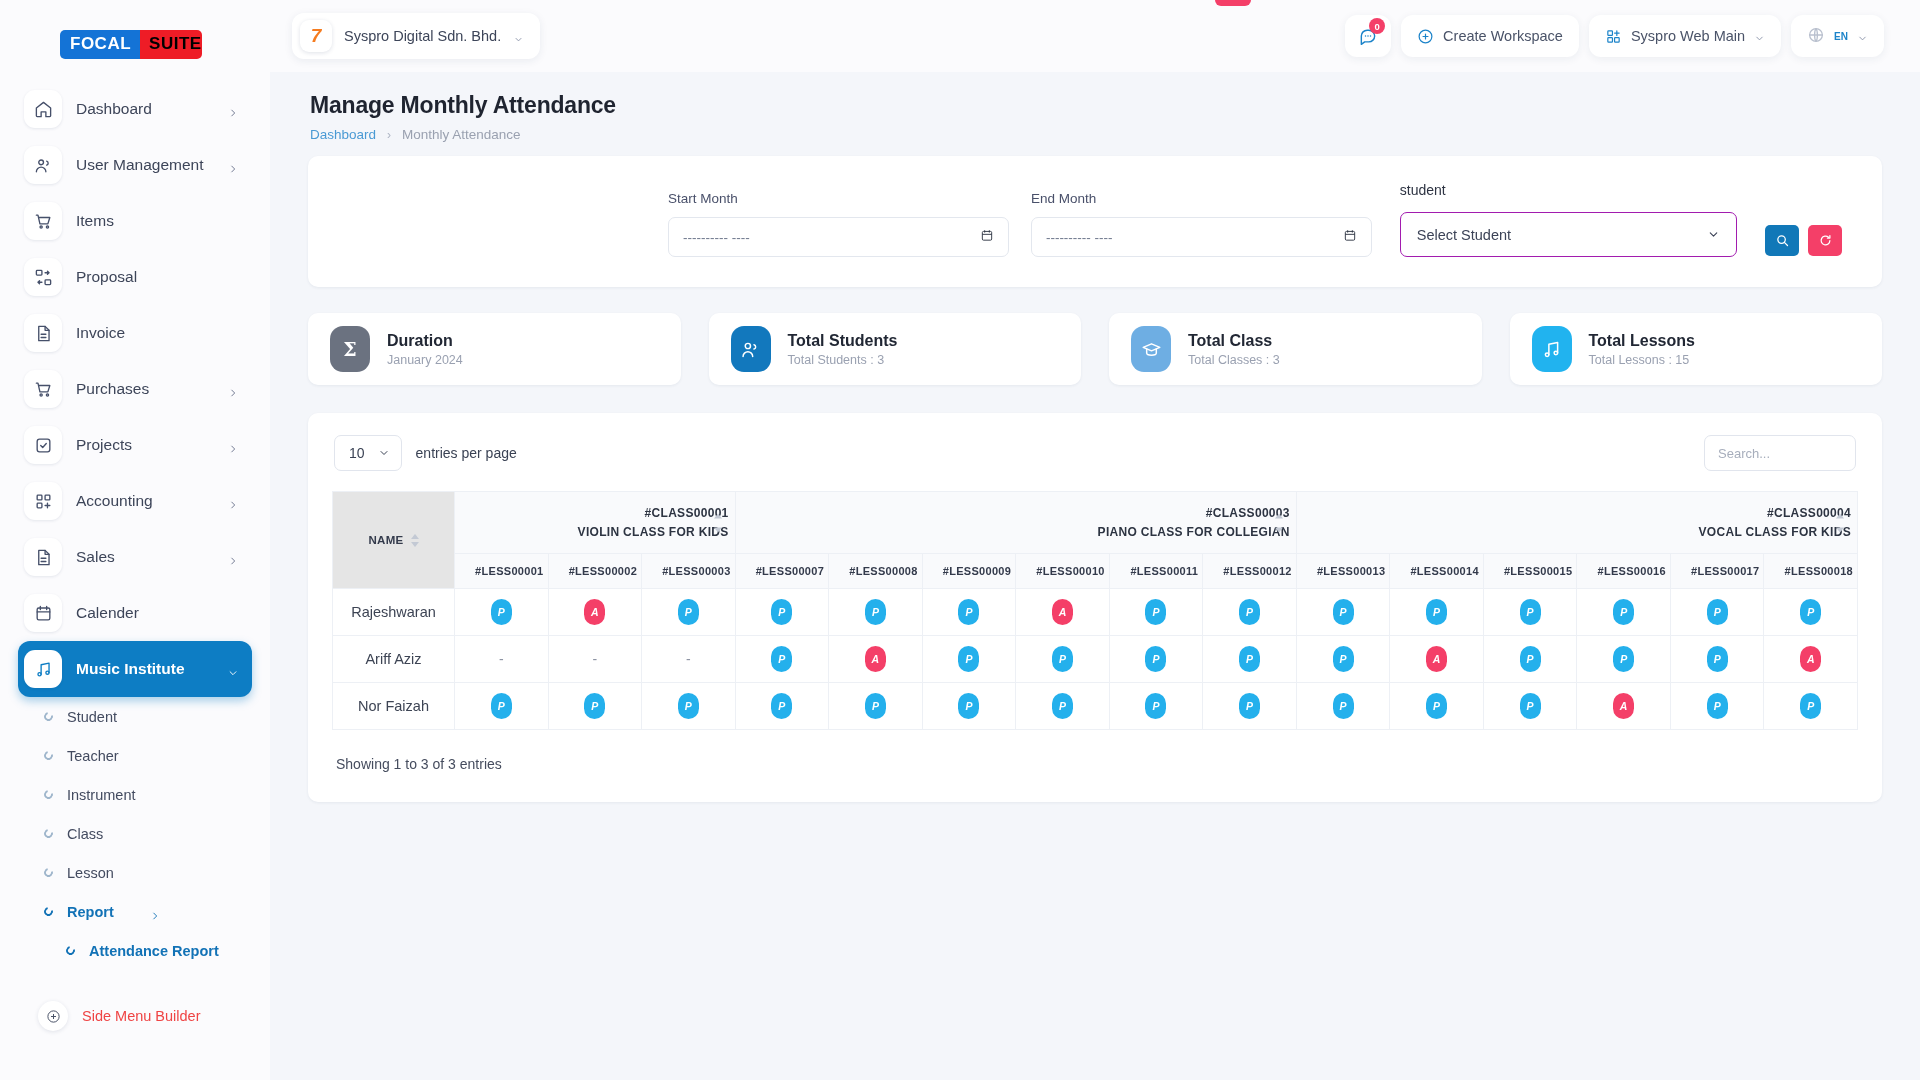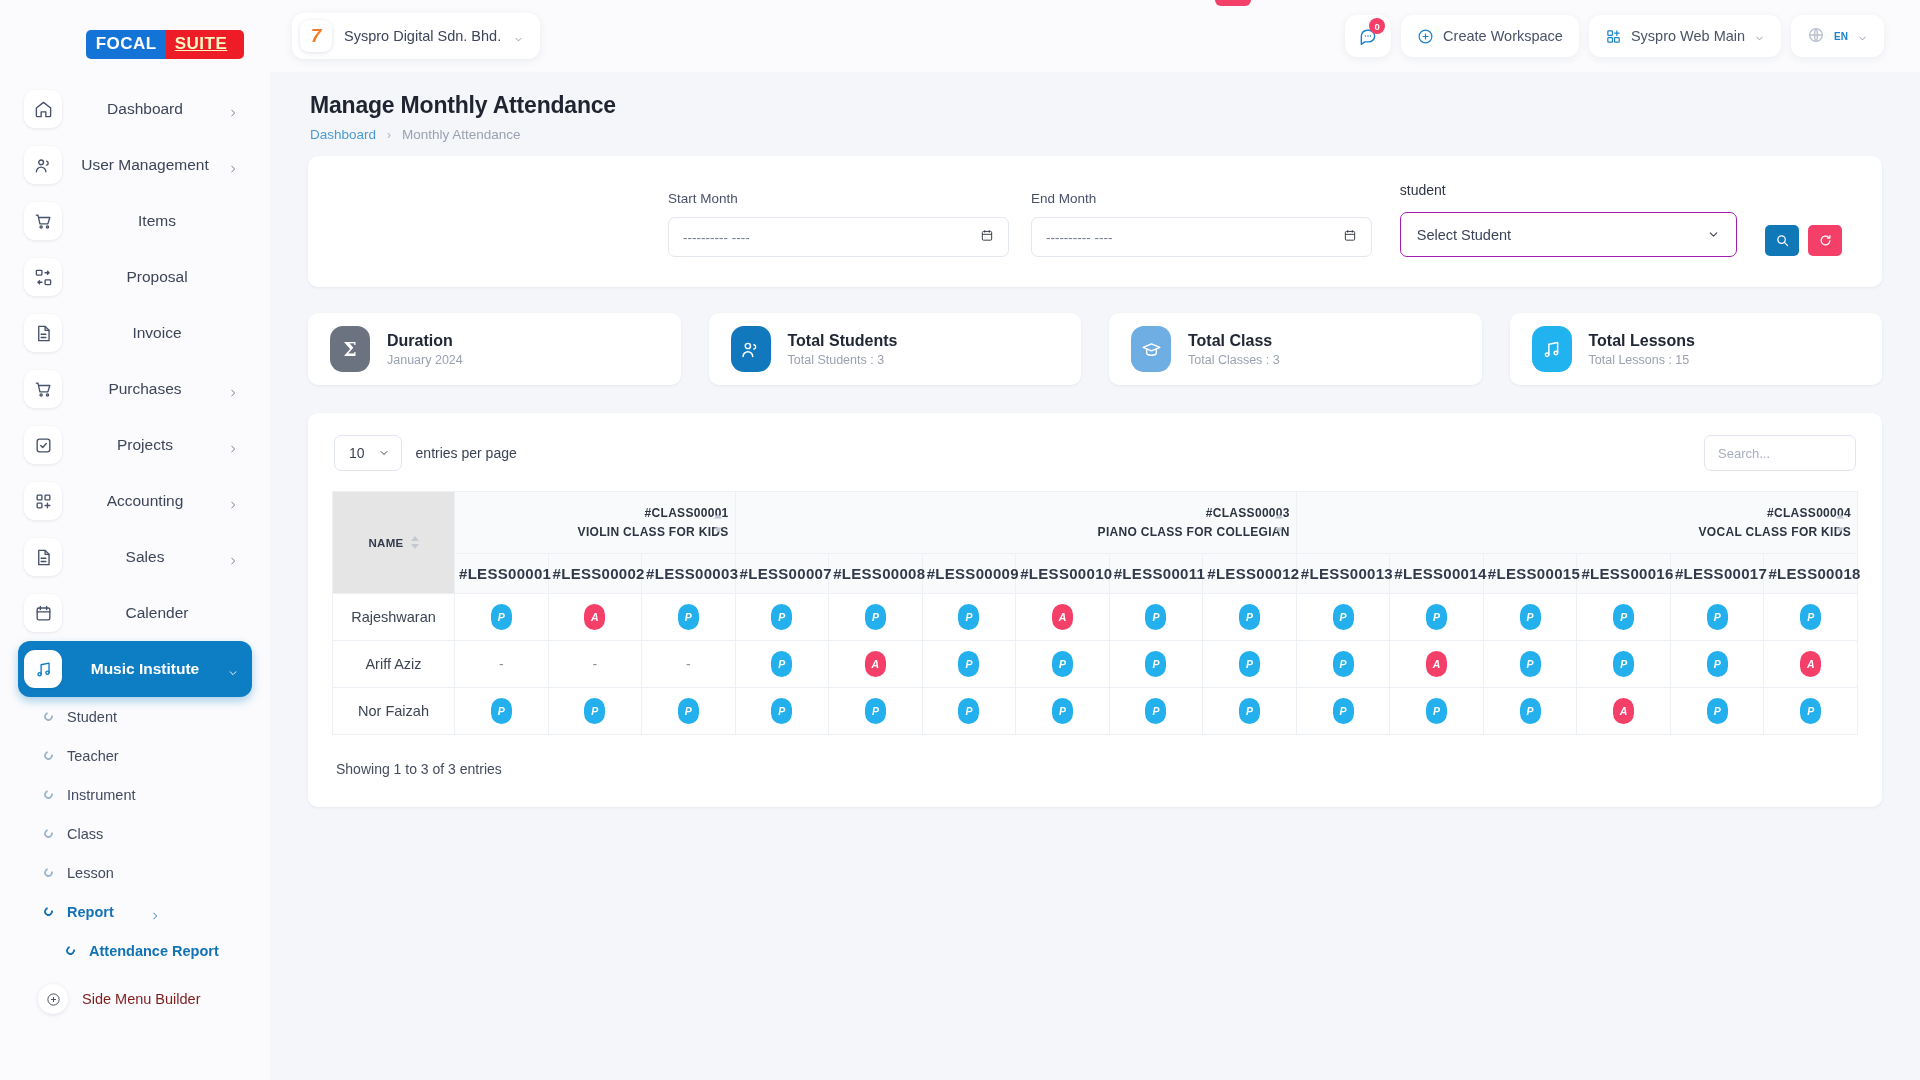--- a/index.html
+++ b/index.html
@@ -10,30 +10,29 @@
     overflow: hidden;
   }
   .app { display: flex; width: 1920px; height: 1080px; }
 
   
   .sidebar {
     width: 270px; height: 1080px; flex: 0 0 270px;
     background: #fbfbfd;
     position: relative;
     overflow: hidden;
-    text-align: center;
   }
   .logo-wrap { padding: 30px 0 22px 60px; }
   .logo {
     display: inline-flex; align-items: stretch;
     border-radius: 5px; overflow: hidden;
     font-weight: bold; font-size: 17px; letter-spacing: .5px;
   }
   .logo .l1 { background: #1473d6; color: #fff; padding: 4px 9px 5px 10px; }
-  .logo .l2 { background: #ee1c26; color: #fef9c3; padding: 4px 17px 5px 9px; text-decoration: underline; }
+  .logo .l2 { background: #ee1c26; color: #000000; padding: 4px 0 5px 9px; }
 
   .nav { padding: 0 18px; }
   .nav-item {
     display: flex; align-items: center; gap: 14px;
     height: 56px; padding: 0 14px 0 6px;
     border-radius: 12px; cursor: pointer;
     position: relative;
   }
   .nav-ico {
     width: 38px; height: 38px; flex: 0 0 38px;
@@ -72,21 +71,21 @@
   .side-builder {
     display: flex; align-items: center; gap: 14px;
     padding: 10px 0 0 20px; margin-top: 4px;
   }
   .sb-ico {
     width: 30px; height: 30px; border-radius: 50%;
     background: #fff; box-shadow: 0 1px 4px rgba(30,50,90,.12);
     display: flex; align-items: center; justify-content: center;
   }
   .sb-ico svg { width: 15px; height: 15px; stroke: #4a5368; fill: none; stroke-width: 1.6; }
-  .side-builder span { font-size: 14.5px; color: #7f1d1d; }
+  .side-builder span { font-size: 14.5px; color: #ef4444; margin-top: 17px; }
 
   
   .main { flex: 1; height: 1080px; display: flex; flex-direction: column; background: #f4f6fa; overflow: hidden; }
 
   .topbar {
     height: 72px; flex: 0 0 72px; background: #fbfbfd;
     display: flex; align-items: center; padding: 0 36px 0 22px;
     position: relative;
   }
   .company-chip {
@@ -210,21 +209,21 @@
   th.name-th { width: 122px; background: #e5e5e5; vertical-align: middle; }
   .name-inner { display: flex; align-items: center; justify-content: center; gap: 7px; }
   .sort-arrows { display: flex; flex-direction: column; gap: 3px; }
   .sa { width: 0; height: 0; border-left: 4px solid transparent; border-right: 4px solid transparent; }
   .sa.up { border-bottom: 5px solid #c3c9d4; }
   .sa.dn { border-top: 5px solid #c3c9d4; }
   th.class-th { padding: 14px 6px; position: relative; }
   .class-code { font-size: 12px; font-weight: bold; color: #2d3442; }
   .class-name { font-size: 12px; font-weight: bold; color: #2d3442; margin-top: 5px; }
   .class-sort { position: absolute; right: 13px; top: 50%; transform: translateY(-50%); display: flex; flex-direction: column; gap: 9px; }
-  th.less-th { padding: 11px 4px; font-size: 15px; color: #333a4b; }
+  th.less-th { padding: 11px 4px; font-size: 11px; color: #333a4b; }
   tbody td { height: 47px; text-align: center; font-size: 14px; color: #3d4454; background: #fff; }
   td.name-td { text-align: center; color: #3d4454; font-size: 14.5px; }
   .pill {
     display: inline-flex; align-items: center; justify-content: center;
     width: 21px; height: 26px; border-radius: 11px;
     color: #fff; font-size: 10.5px; font-style: italic; font-weight: bold;
   }
   .pill.P { background: #24b0ec; }
   .pill.A { background: #f43f68; }
   .dash { color: #8d94a4; font-size: 14px; }

